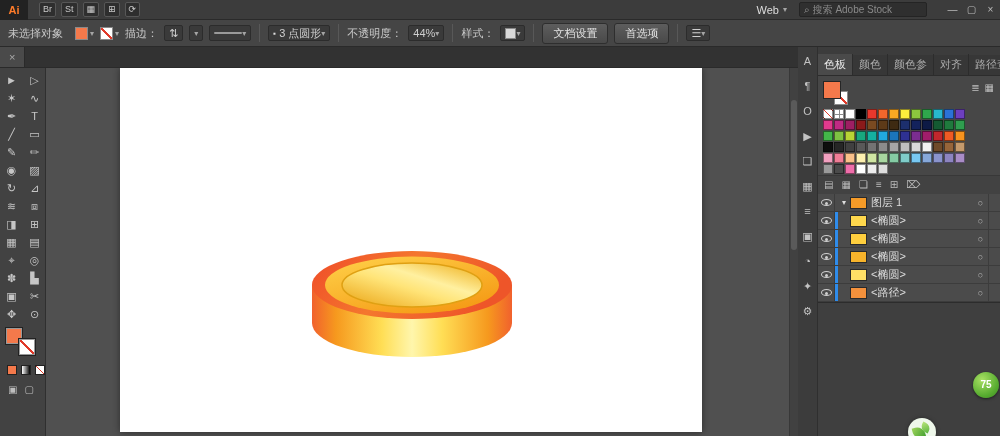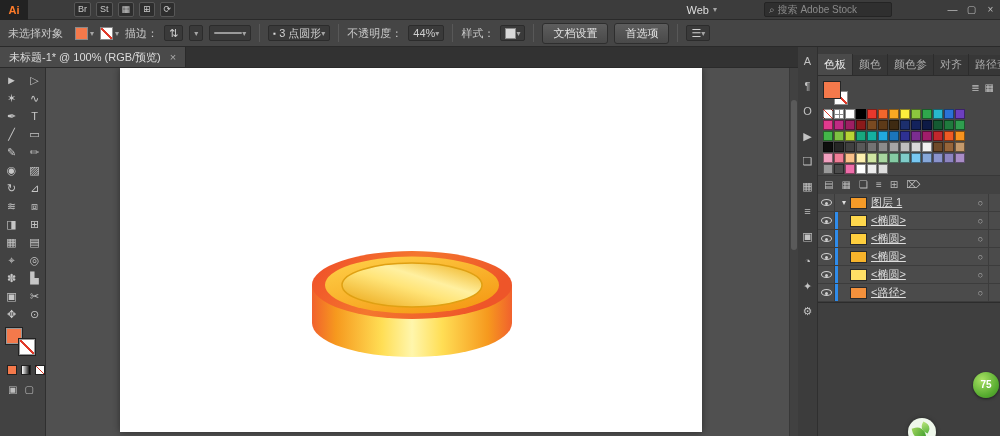--- a/index.html
+++ b/index.html
@@ -1,21 +1,21 @@
 <!DOCTYPE html>
 <html><head>
 <meta charset="utf-8">
 <style>
   * { box-sizing: border-box; margin: 0; padding: 0; }
   html,body { width:1000px; height:436px; overflow:hidden; }
   body { font-family:"Liberation Sans","DejaVu Sans",sans-serif; background:#3c3c3c; }
   .app { position:relative; width:1000px; height:436px; overflow:hidden; background:#3c3c3c; }
 
   
-  .menubar { height:20px; background:#3c3c3c; border-bottom:1px solid #2a2a2a; display:flex; align-items:center;gap:35px; }
+  .menubar { height:20px; background:#3c3c3c; border-bottom:1px solid #2a2a2a; display:flex; align-items:center; }
   .ai-logo { width:28px; height:20px; background:#222; color:#ff7c2a; font-weight:bold; font-size:11px; text-align:center; line-height:20px; }
   .menus { display:flex; }
   .menu-item { padding:0 7px; font-size:12px; color:#d8d8d8; line-height:19px; white-space:nowrap; cursor:default; }
   .mb-icons { display:flex; align-items:center; margin-left:6px; }
   .mb-icon { font-size:9px; color:#c9c9c9; border:1px solid #575757; background:#2e2e2e; border-radius:2px; padding:2px 3px; margin-left:5px; line-height:9px; }
   .mb-spacer { flex:1; }
   .workspace { color:#ddd; font-size:11px; margin-right:12px; display:flex; align-items:center; gap:4px; }
   .dd { color:#a5a5a5; font-size:8px; }
   .searchbox { background:#2f2f2f; border:1px solid #242424; border-radius:2px; height:15px; display:flex; align-items:center; padding:0 4px; margin-right:16px; width:128px; }
   .mag { color:#999; font-size:10px; margin-right:3px; }
@@ -89,21 +89,21 @@
   .layers { background:#464646; }
   .lrow { height:18px; display:flex; align-items:center; background:#4b4b4b; border-bottom:1px solid #3c3c3c; font-size:11px; color:#dedede; }
   .lcol-eye { width:17px; border-right:1px solid #3c3c3c; display:flex; justify-content:center; align-items:center; align-self:stretch; }
   .eye-ico { width:11px; height:7px; border:1px solid #cfcfcf; border-radius:50%; position:relative; }
   .eye-ico::after { content:""; position:absolute; left:3px; top:1.5px; width:3px; height:3px; border-radius:50%; background:#cfcfcf; }
   .lsel { width:3px; align-self:stretch; }
   .lrow.sub .lsel { background:#2f8ceb; }
   .ltri { width:12px; font-size:8px; color:#ddd; text-align:center; }
   .lindent { width:12px; }
   .lthumb { width:17px; height:12px; border:1px solid #2a2a2a; margin-right:4px; }
-  .lname { flex:1; overflow:hidden; white-space:nowrap;text-decoration:underline; }
+  .lname { flex:1; overflow:hidden; white-space:nowrap; }
   .ltarget { width:15px; color:#b5b5b5; font-size:9px; text-align:center; }
   .lend { width:12px; border-left:1px solid #3c3c3c; align-self:stretch; }
   .panel-rest { flex:1; background:#3f3f3f; border-top:1px solid #2c2c2c; }
 
   
   .badge-score { position:absolute; right:1px; top:372px; width:26px; height:26px; border-radius:50%;
     background:radial-gradient(circle at 35% 30%,#a8e063,#56ab2f 65%,#3d8b1f); color:#fff; font-size:10px;
     font-weight:bold; line-height:26px; text-align:center; box-shadow:0 1px 3px rgba(0,0,0,.5); z-index:60; }
   .badge-leaf { position:absolute; right:64px; bottom:-10px; width:28px; height:28px; border-radius:50%;
     background:#eef7ea; box-shadow:0 0 4px rgba(0,0,0,.35); z-index:60; }
@@ -187,21 +187,20 @@
       <span>☰</span>
       <span class="dd">▾</span>
     </span>
   </div>
 
   <div class="main">
 
     <div class="left-col">
       <div class="tabbar">
         <div class="doctab">
-          <span>未标题-1* @ 100% (RGB/预览)</span>
           <span class="doctab-close">×</span>
         </div>
       </div>
 
       <div class="workrow">
 
         <div class="toolbar">
           <div class="tools-grid">
               <div class="tool">►</div>
               <div class="tool">▷</div>

